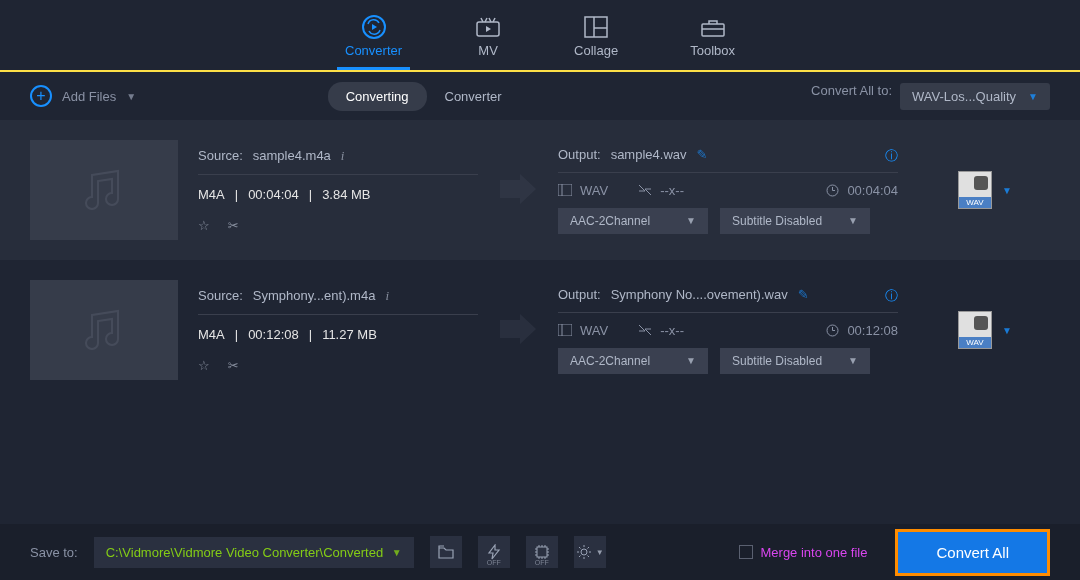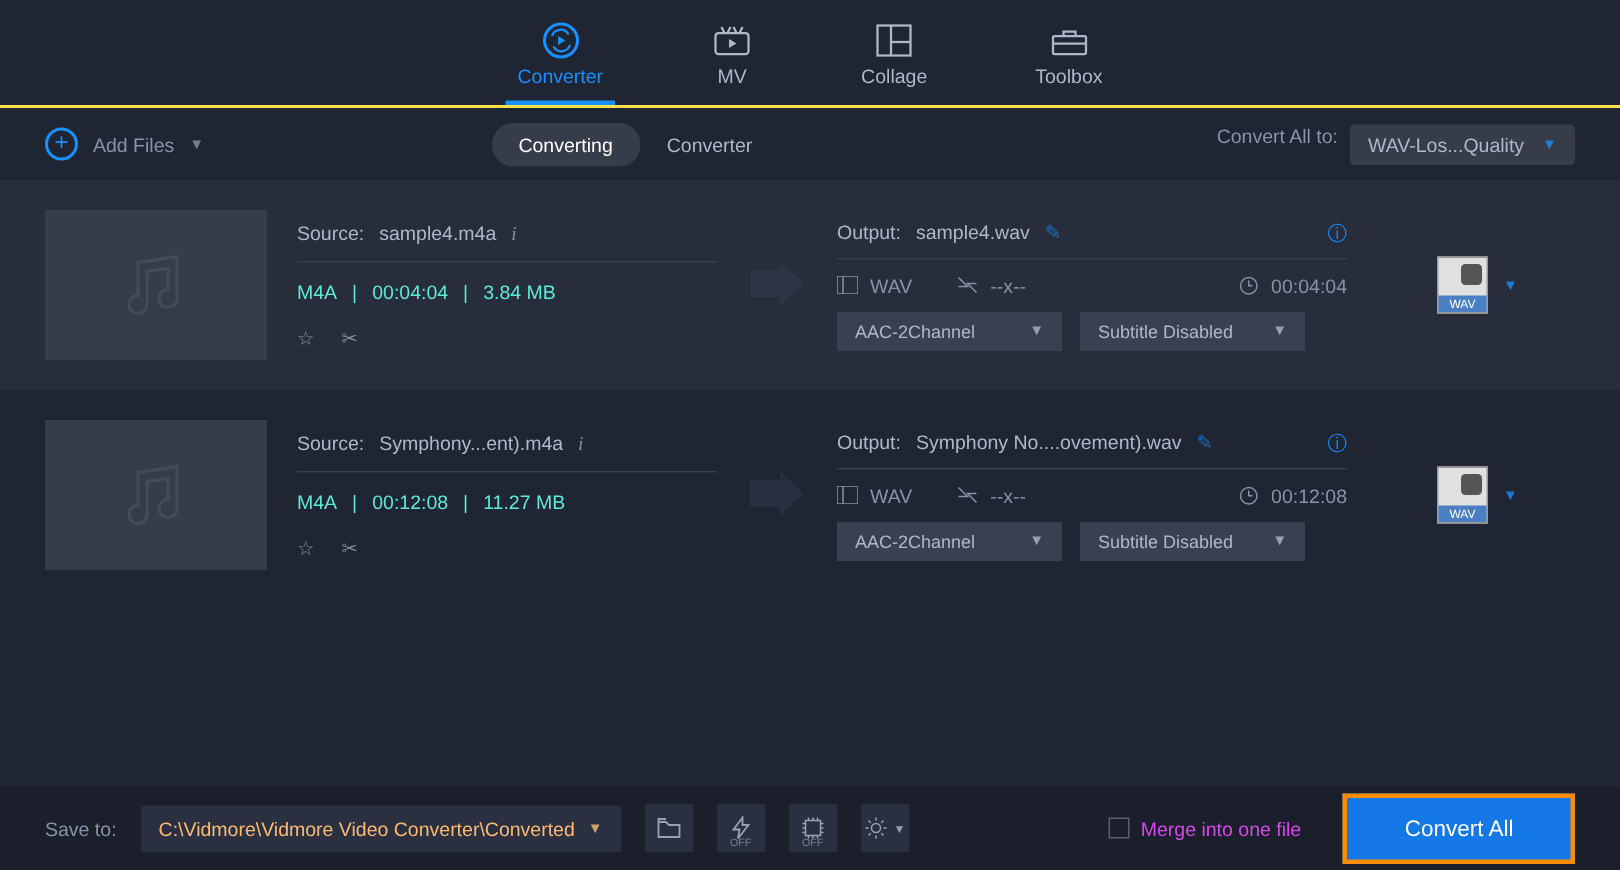--- a/index.html
+++ b/index.html
@@ -21,42 +21,42 @@
 .format-select { background: #363c4a; padding: 6px 12px; border-radius: 3px; display: flex; align-items: center; gap: 12px; cursor: pointer; color: #b0b8c8; }
 
 .file-list { }
 .file-item { display: flex; align-items: center; padding: 20px 30px 20px 30px; gap: 20px; }
 .file-item.alt { background: #272d3b; }
 .thumb { width: 148px; height: 100px; background: #363c4a; display: flex; align-items: center; justify-content: center; position: relative; }
 .thumb svg { opacity: 0.3; }
 
 .source-col { width: 280px; }
 .src-line { display: flex; align-items: center; gap: 10px; padding-bottom: 10px; border-bottom: 1px solid #3a3f4d; }
-.meta-line { display: flex; align-items: center; gap: 10px; padding: 12px 0; color: #5eead4; }
+.meta-line { display: flex; align-items: center; gap: 10px; padding: 12px 0; color: #e5e5e5; }
 .icon-row { display: flex; gap: 18px; padding-top: 4px; }
 .icon-btn { cursor: pointer; opacity: 0.7; }
 
 .arrow-col { width: 40px; opacity: 0.25; }
 
 .output-col { width: 340px; position: relative; }
 .out-row1 { display: flex; align-items: center; gap: 10px; padding-bottom: 10px; border-bottom: 1px solid #3a3f4d; }
 .out-row2 { display: flex; align-items: center; padding: 10px 0; gap: 30px; color: #8a92a5; }
 .out-row2 .seg { display: flex; align-items: center; gap: 8px; }
 .dropdowns { display: flex; gap: 12px; }
 .dd { background: #3a4050; padding: 6px 12px; display: flex; justify-content: space-between; align-items: center; width: 150px; cursor: pointer; font-size: 12px; }
 .info-icon { position: absolute; right: 0; top: 0; color: #1890ff; cursor: pointer; }
 
 .format-col { width: 70px; display: flex; align-items: center; gap: 10px; margin-left: 40px; }
 .fmt-badge { width: 34px; height: 38px; background: #e0e0e0; border: 1px solid #999; display: flex; flex-direction: column; align-items: center; justify-content: flex-end; font-size: 8px; color: #333; position: relative; }
 .fmt-badge::before { content: ''; position: absolute; top: 4px; right: 3px; width: 14px; height: 14px; background: #555; border-radius: 3px; }
 .fmt-label { background: #4a7fc4; color: #fff; width: 100%; text-align: center; font-size: 8px; padding: 1px 0; }
 
 .bottom-bar { position: absolute; bottom: 0; left: 0; right: 0; height: 56px; background: #1a1f2b; display: flex; align-items: center; padding: 0 30px; gap: 16px; }
 .save-to { color: #8a92a5; }
-.path-box { background: #2a3040; padding: 8px 12px; width: 320px; color: #fdba74; display: flex; justify-content: space-between; align-items: center; }
+.path-box { background: #2a3040; padding: 8px 12px; width: 320px; color: #84cc16; display: flex; justify-content: space-between; align-items: center; }
 .sq-btn { width: 32px; height: 32px; background: #2a3040; display: flex; align-items: center; justify-content: center; cursor: pointer; }
 .merge { display: flex; align-items: center; gap: 8px; margin-left: auto; color: #d946ef; }
 .checkbox { width: 14px; height: 14px; border: 1px solid #5a6070; }
 .convert-btn { background: #1478e6; color: #fff; padding: 12px 38px; font-size: 15px; cursor: pointer; margin-left: 12px; border: 3px solid #ff8c00; font-weight: 500; }
 .caret { font-size: 10px; opacity: 0.8; }
 .tiny { font-size: 11px; opacity: 0.6; }
 </style>
 </head>
 <body>
 

